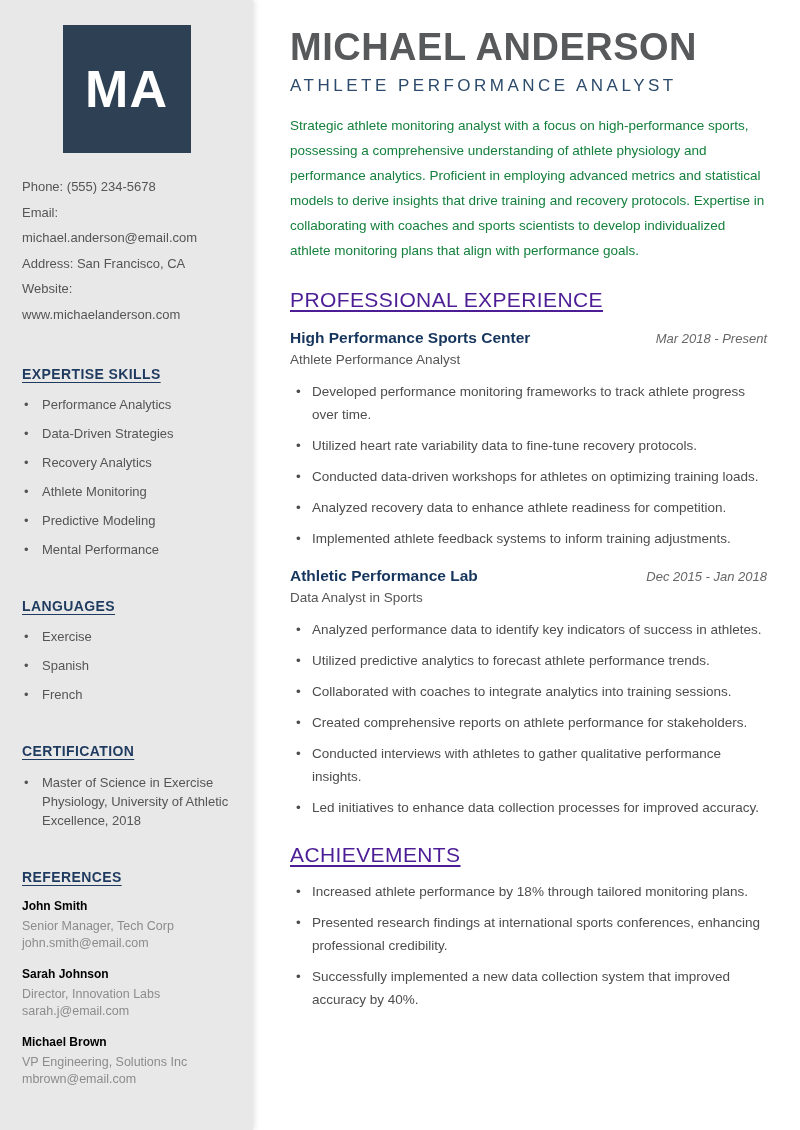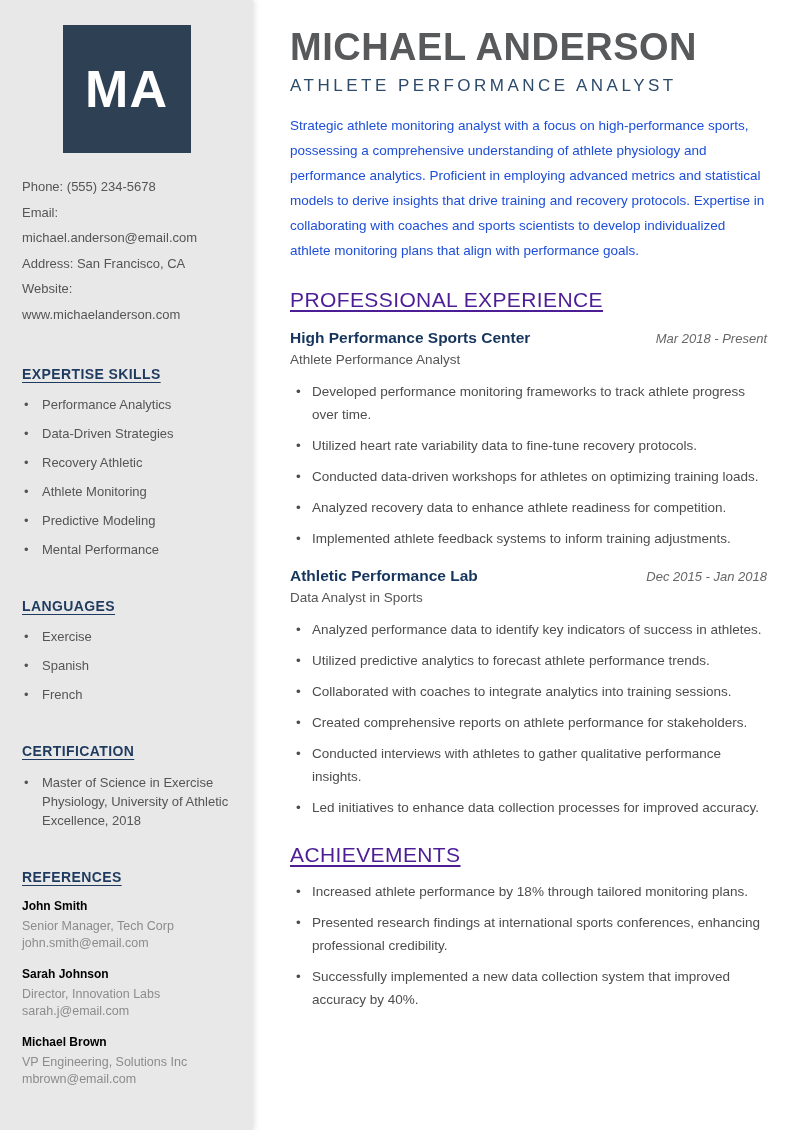--- a/index.html
+++ b/index.html
@@ -66,21 +66,21 @@
   .name {
     font-size:38px; font-weight:bold; color:#58595b;
     letter-spacing:0.5px; line-height:40px;
   }
   .job-title-heading {
     margin-top:9px;
     font-size:17px; color:#2c4a6b; letter-spacing:3.5px;
   }
   .summary {
     margin-top:17px;
-    font-size:13.5px; color:#1d4ed8; line-height:25px;
+    font-size:13.5px; color:#15803d; line-height:25px;
     max-width:487px;
   }
   .section-title {
     display:inline-block;
     font-size:21px; font-weight:normal; color:#4c1d95;
     letter-spacing:0.4px;
     text-decoration:underline;
     text-underline-offset:3px;
   }
   .section { margin-top:25px; }
@@ -120,21 +120,21 @@
       <div>Email: michael.anderson@email.com</div>
       <div>Address: San Francisco, CA</div>
       <div>Website: www.michaelanderson.com</div>
     </div>
 
     <div class="side-section">
       <span class="side-title">EXPERTISE SKILLS</span>
       <ul class="side-list">
         <li>Performance Analytics</li>
         <li>Data-Driven Strategies</li>
-        <li>Recovery Athletic</li>
+        <li>Recovery Analytics</li>
         <li>Athlete Monitoring</li>
         <li>Predictive Modeling</li>
         <li>Mental Performance</li>
       </ul>
     </div>
 
     <div class="side-section">
       <span class="side-title">LANGUAGES</span>
       <ul class="side-list">
         <li>Exercise</li>

